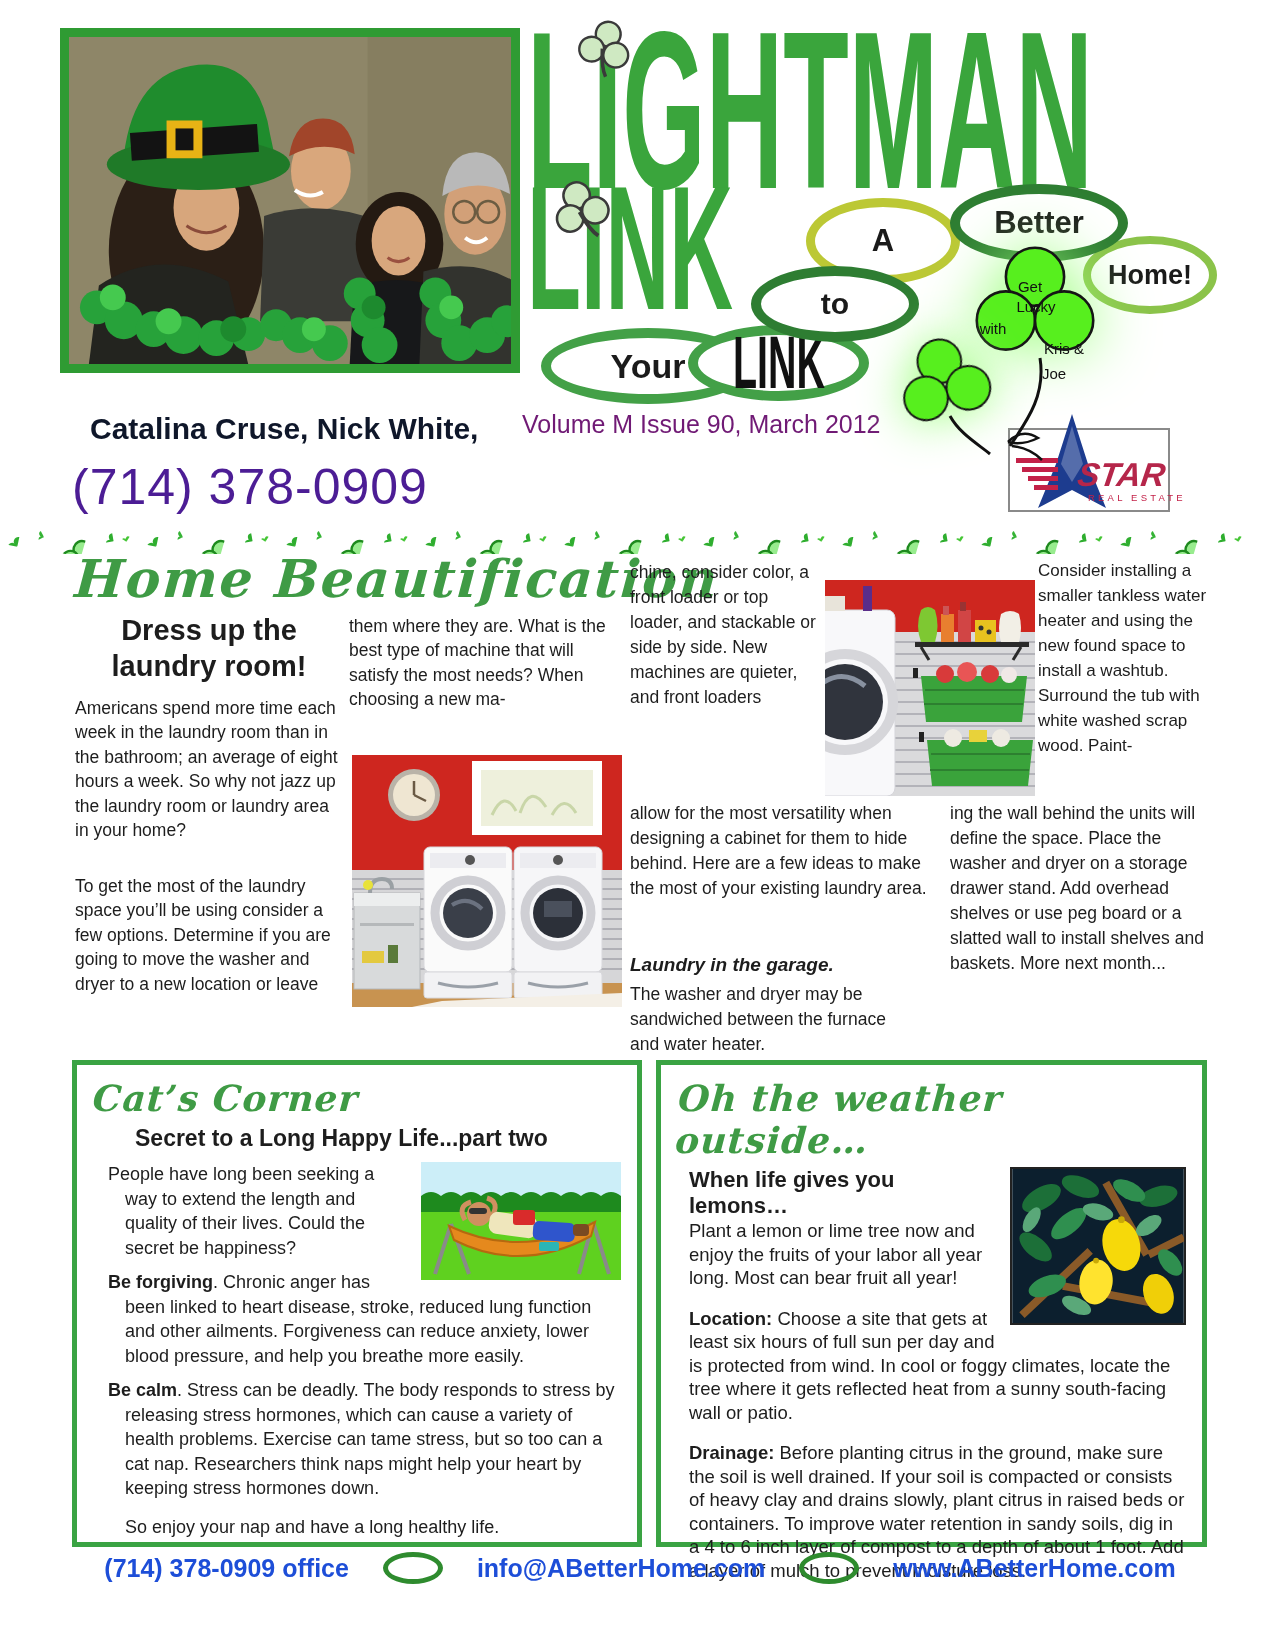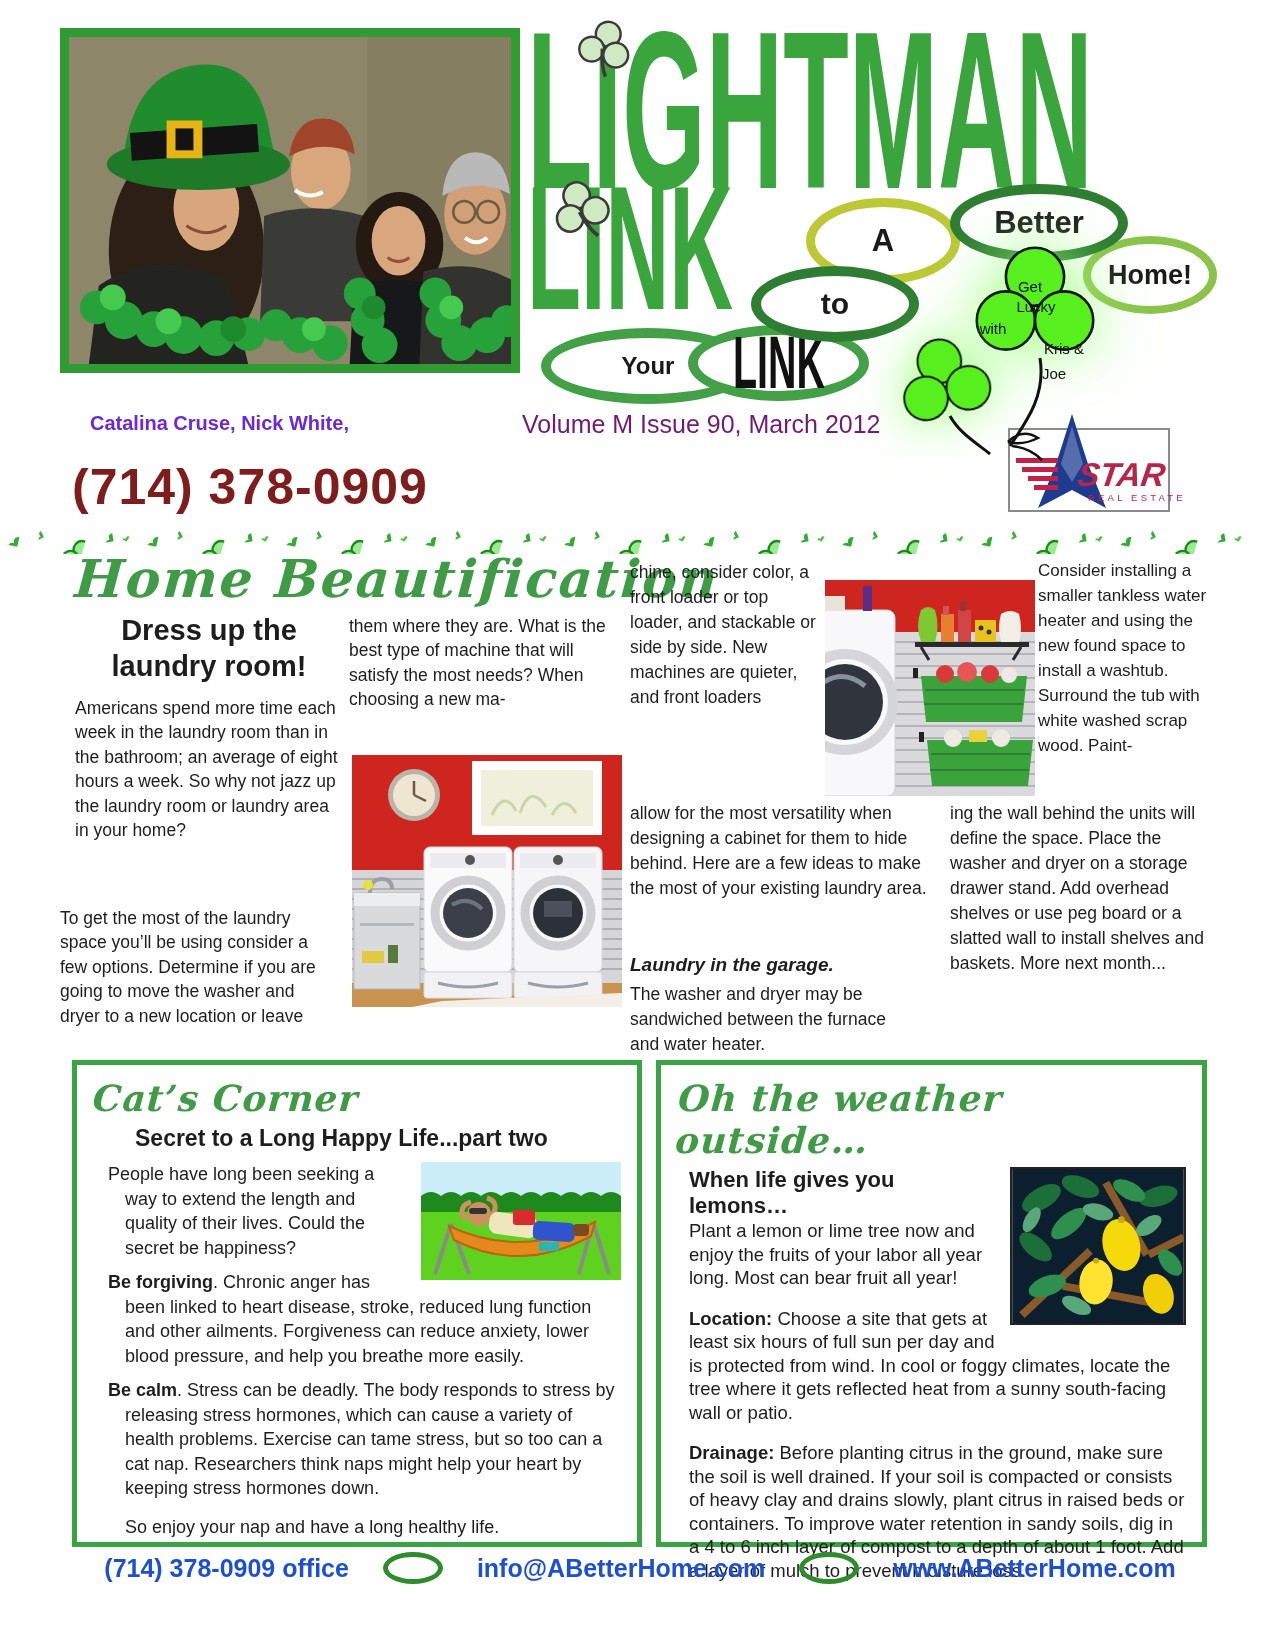--- a/index.html
+++ b/index.html
@@ -9,44 +9,44 @@
 
   
   .family-photo{left:60px;top:28px;width:460px;height:345px;border:9px solid #2f9b33;box-sizing:border-box;background:#8e8668;}
   .logo-svg text{font-family:"Liberation Sans",sans-serif;font-weight:bold;fill:#3aa53c;text-transform:uppercase;}
   .oval{border-radius:50%;background:#fff;display:flex;align-items:center;justify-content:center;
         font-weight:bold;color:#1a1a1a;box-sizing:border-box;}
   .oval-a{left:806px;top:198px;width:154px;height:86px;border:9px solid #bcc835;font-size:31px;z-index:4;}
   .oval-better{left:950px;top:184px;width:178px;height:78px;border:10px solid #2e7d32;font-size:31px;z-index:5;}
   .oval-home{left:1083px;top:236px;width:134px;height:78px;border:8px solid #8bc34a;font-size:27px;z-index:3;}
   .oval-to{left:751px;top:266px;width:168px;height:76px;border:10px solid #2e7d32;font-size:30px;z-index:4;}
-  .oval-your{left:541px;top:328px;width:214px;height:76px;border:10px solid #43a047;font-size:24px;z-index:1;}
+  .oval-your{left:541px;top:328px;width:214px;height:76px;border:10px solid #43a047;font-size:34px;z-index:1;}
   .oval-link{left:688px;top:325px;width:181px;height:76px;border:10px solid #43a047;z-index:2;}
   .oval-link text{font-family:"Liberation Sans",sans-serif;font-weight:bold;fill:#111;text-transform:uppercase;}
   .lucky{left:890px;top:246px;width:240px;height:215px;overflow:visible;z-index:6;}
   .lucky text{font-family:"Liberation Sans",sans-serif;font-size:15px;fill:#111;}
   .lucky-leaf{fill:#57ef1e;stroke:#151515;stroke-width:0.5px;filter:drop-shadow(0 0 6px #9aff7a);}
-  .byline{left:90px;top:412px;font-size:20px;font-weight:bold;color:#6d28d9;}
+  .byline{left:90px;top:412px;font-size:30px;font-weight:bold;color:#0f172a;}
   .volume{left:522px;top:410px;font-size:25px;color:#701a75;}
-  .phone{left:72px;top:458px;font-size:50px;font-weight:bold;color:#7f1d1d;letter-spacing:1px;}
+  .phone{left:72px;top:458px;font-size:50px;font-weight:normal;color:#4c1d95;letter-spacing:1px;}
   .site-url{left:458px;top:464px;font-size:40px;color:#161616;}
   .star-logo{left:1008px;top:428px;width:158px;height:80px;background:#fff;border:2px solid #8a8a8a;overflow:visible;}
 
   
   .divider{left:0;top:512px;width:1275px;height:42px;display:flex;align-items:center;overflow:hidden;}
   .dunit{display:inline-flex;align-items:center;gap:8px;margin-right:8px;flex:none;}
   .dunit svg{flex:none;}
 
   
   .script-title{font-family:"DejaVu Serif",serif;font-style:italic;font-weight:bold;color:#3f9b45;transform:skewX(-4deg);transform-origin:left;}
   .section-title{left:75px;top:548px;font-size:52px;letter-spacing:2px;}
   .art{font-size:17.5px;line-height:24.4px;color:#1d1d1d;}
   .headline{left:80px;top:612px;width:258px;text-align:center;font-size:29px;font-weight:bold;line-height:36px;}
   .col1-p1{left:75px;top:696px;width:265px;}
-  .col1-p2{left:60px;top:874px;width:265px;margin-top:32px;}
+  .col1-p2{left:75px;top:874px;width:265px;}
   .col2-p{left:349px;top:614px;width:276px;}
   .col3-narrow{left:630px;top:560px;width:192px;line-height:25px;}
   .col3-wide{left:630px;top:801px;width:312px;line-height:25px;}
   .garage-h{left:630px;top:954px;font-size:19px;font-weight:bold;font-style:italic;}
   .garage-t{left:630px;top:982px;width:288px;line-height:25px;}
   .col4-narrow{left:1038px;top:558px;width:174px;font-size:17px;line-height:25px;}
   .col4-wide{left:950px;top:801px;width:262px;line-height:25px;}
   .photo{background:#ddd;}
 
   

